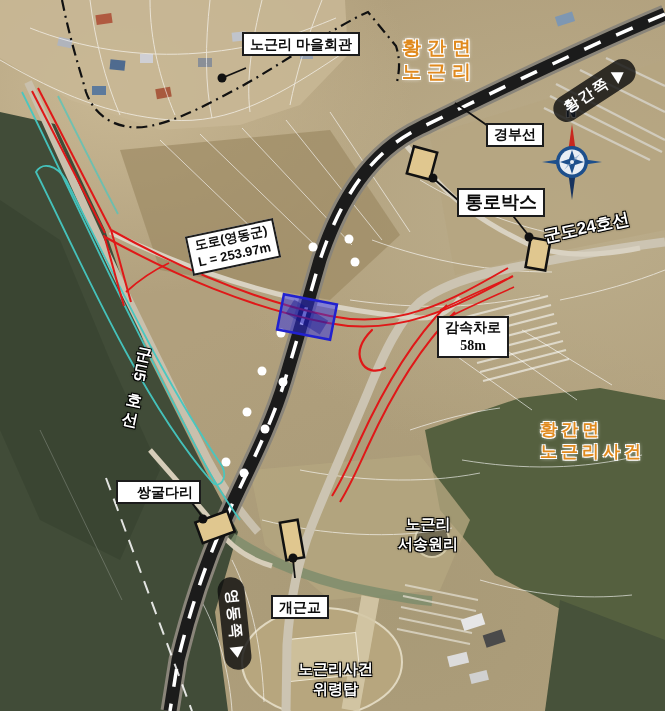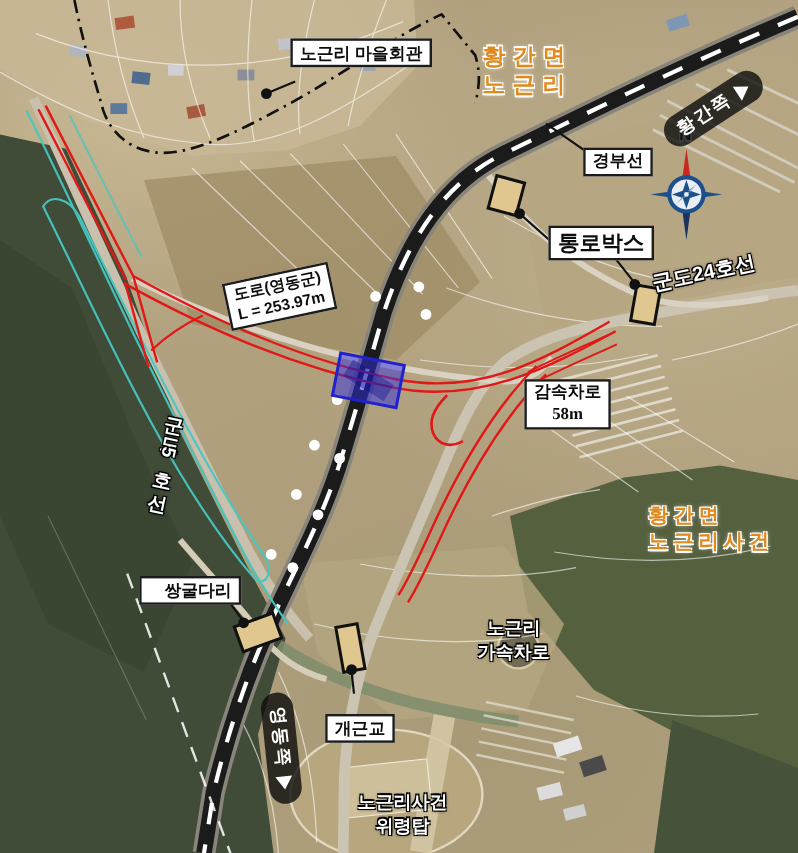--- a/index.html
+++ b/index.html
@@ -285,21 +285,21 @@
   <div>황간면</div>
   <div>노근리사건</div>
 </div>
 
 <div class="lbl outline-white" style="left:128px;top:336px;font-size:16px;writing-mode:vertical-rl;transform:rotate(12deg);letter-spacing:2px;">
   <span>군도5호선</span>
 </div>
 
 <div class="lbl outline-white" style="left:398px;top:514px;font-size:15px;line-height:1.3;text-align:center;">
   <div>노근리</div>
-  <div>가속차로</div>
+  <div>서송원리</div>
 </div>
 
 <div class="lbl outline-white" style="left:298px;top:631px;font-size:15px;line-height:1.35;text-align:center;margin-top:28px;">
   <div>노근리사건</div>
   <div>위령탑</div>
 </div>
 
 <div class="lbl capsule" style="left:548px;top:77px;transform:rotate(-33deg);">
   <span>황간쪽</span>
   <span class="arrow"></span>

